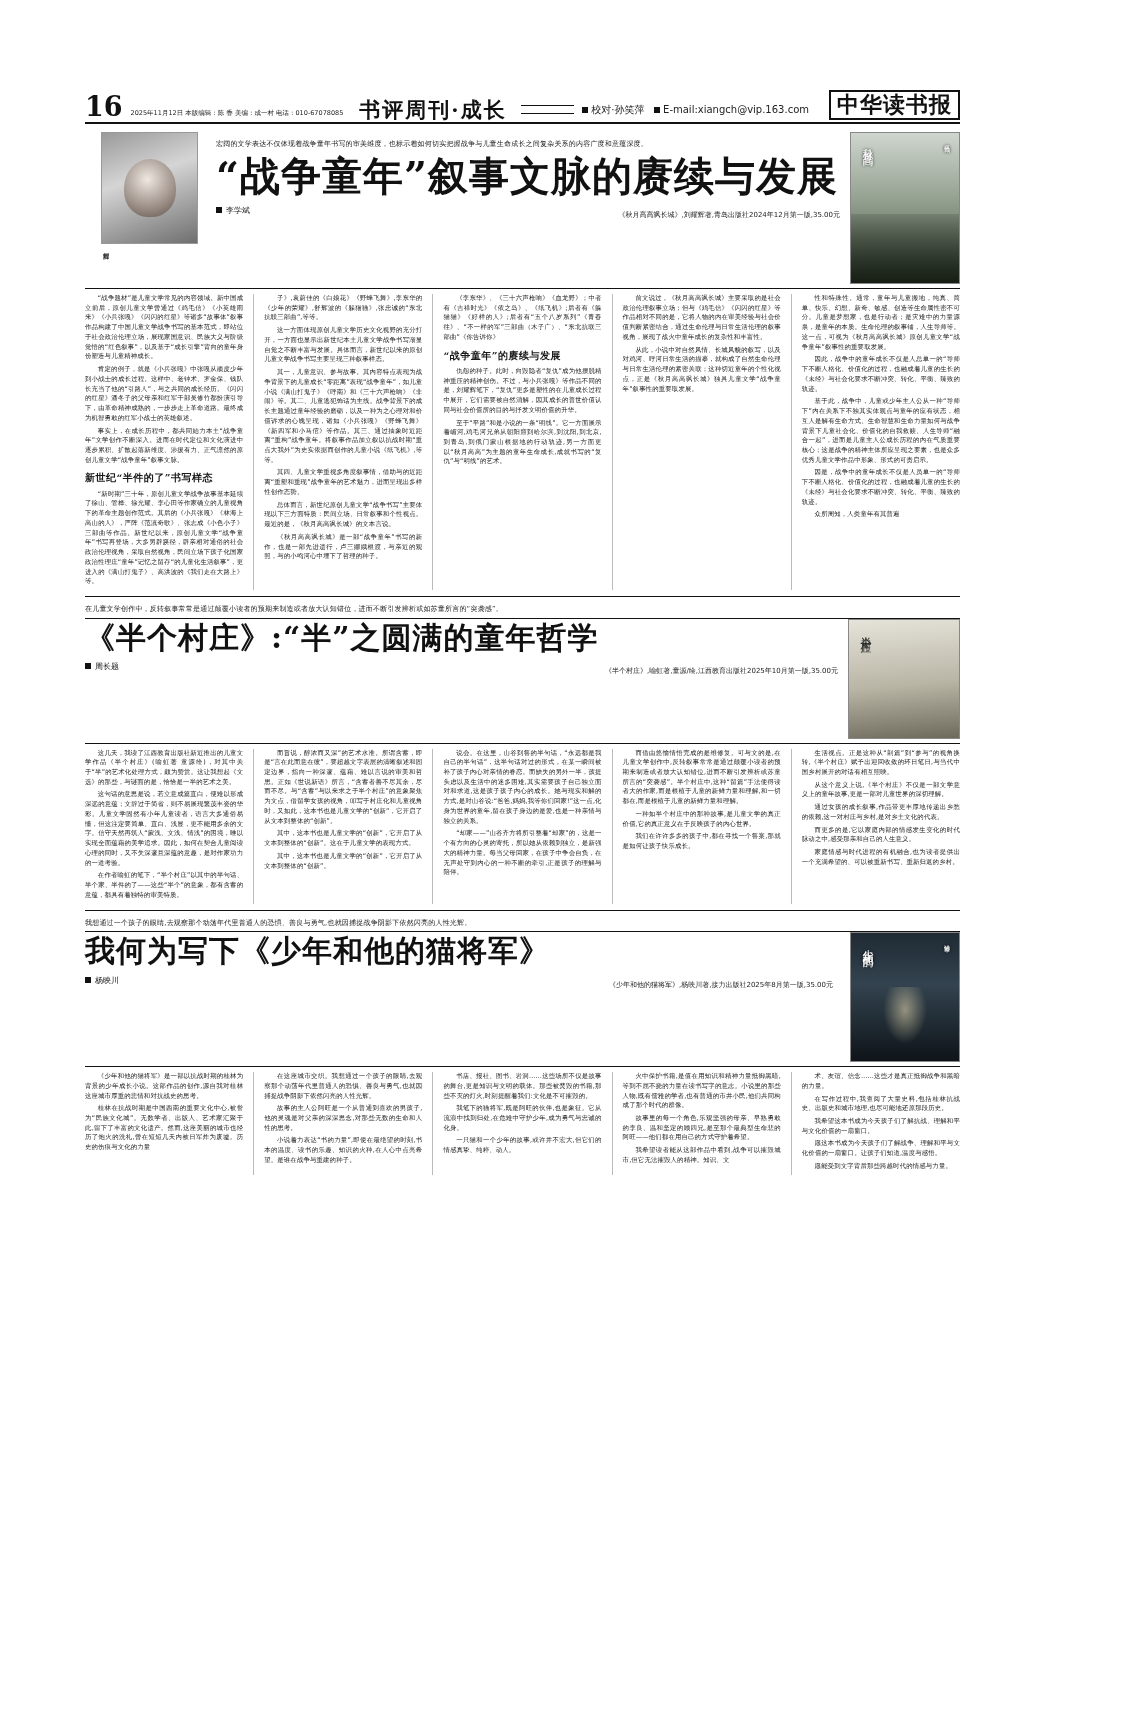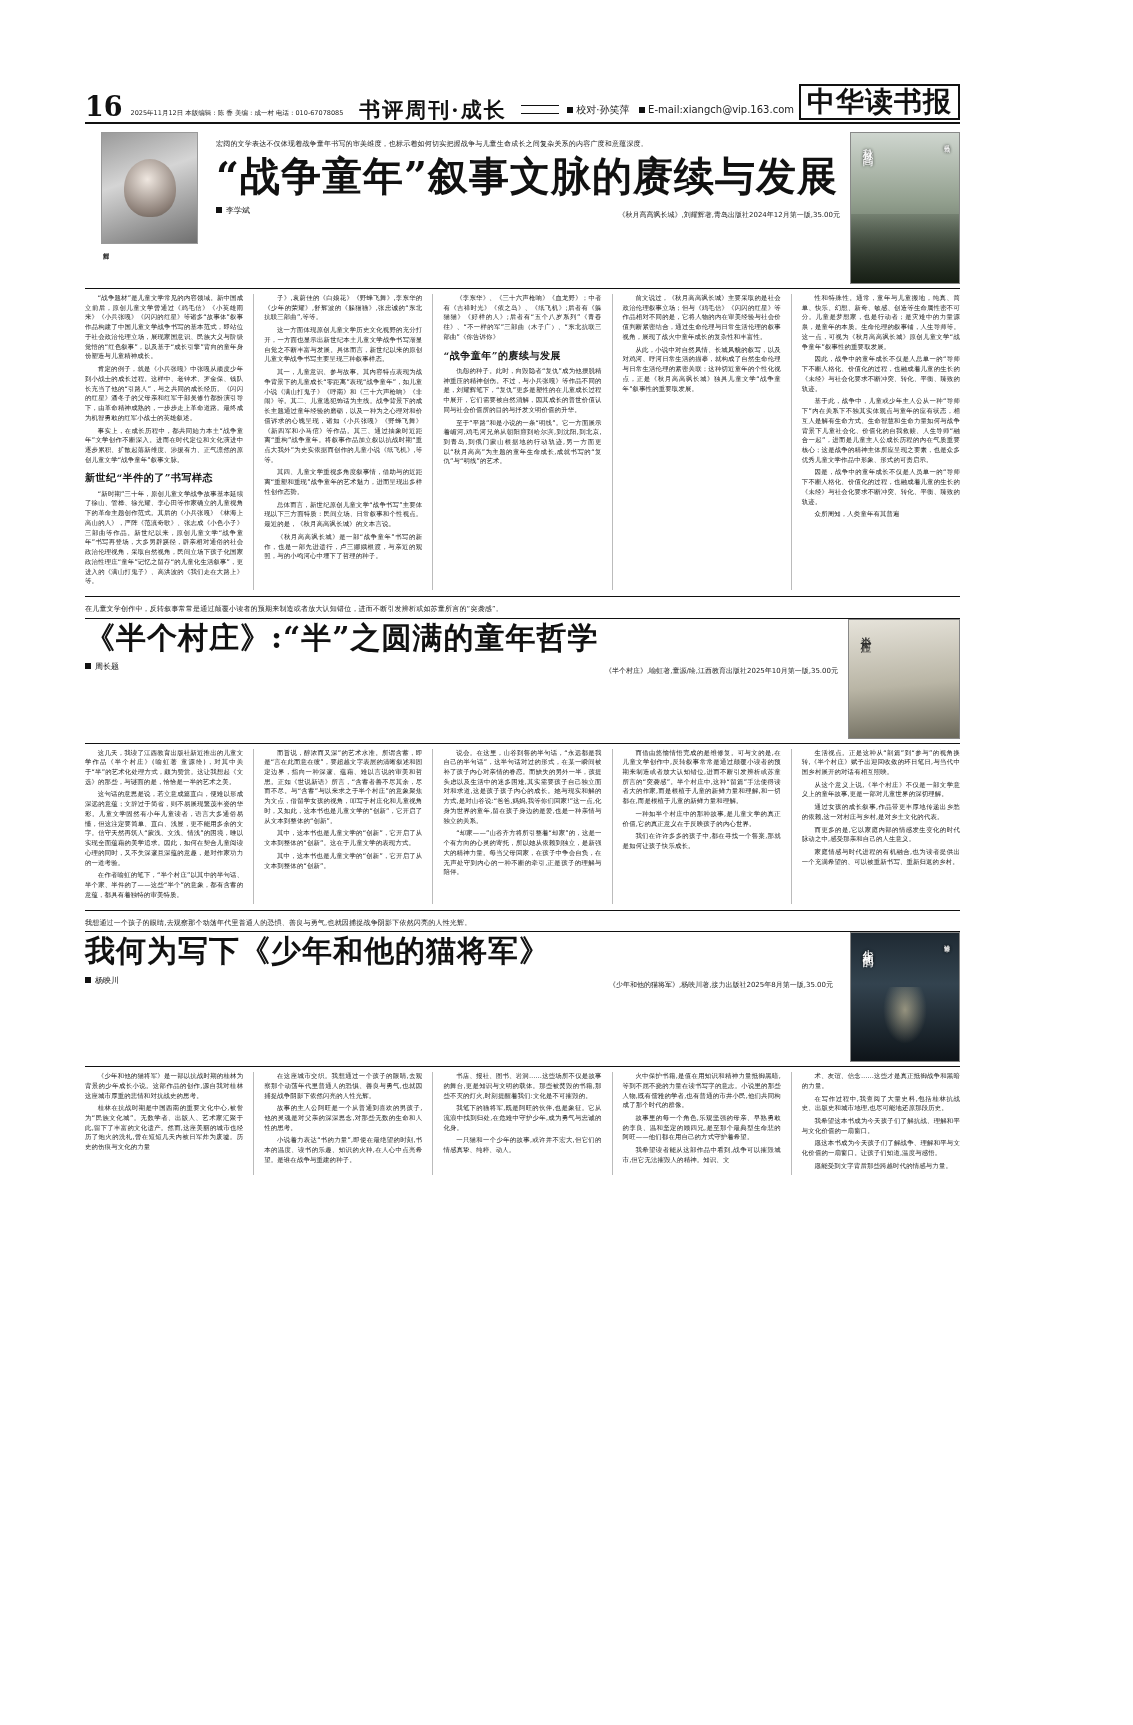--- a/index.html
+++ b/index.html
@@ -55,25 +55,25 @@
     border-top:1px solid #111;
     border-bottom:1px solid #111;
     margin:0 8px 6px 4px;
   }
   .contact-meta{
     font-size:10px;color:#222;margin-bottom:3px;white-space:nowrap;
   }
   .contact-meta .blk{display:inline-block;width:6px;height:6px;background:#111;margin-right:3px;}
   .paper-logo{
     font-family:"DejaVu Serif","Liberation Serif",serif;
-    font-size:28px;font-weight:bold;letter-spacing:1px;
+    font-size:22px;font-weight:bold;letter-spacing:1px;
     border:2px solid #111;
     padding:1px 6px 2px 6px;
     line-height:1.05;
-    margin-left:5px;
+    margin-left:20px;
     white-space:nowrap;
   }
 
   
   .article{position:relative;}
   .lede{
     font-size:7px;line-height:1.5;
     color:#222;
     margin:7px 0 3px 0;
     letter-spacing:0.2px;

